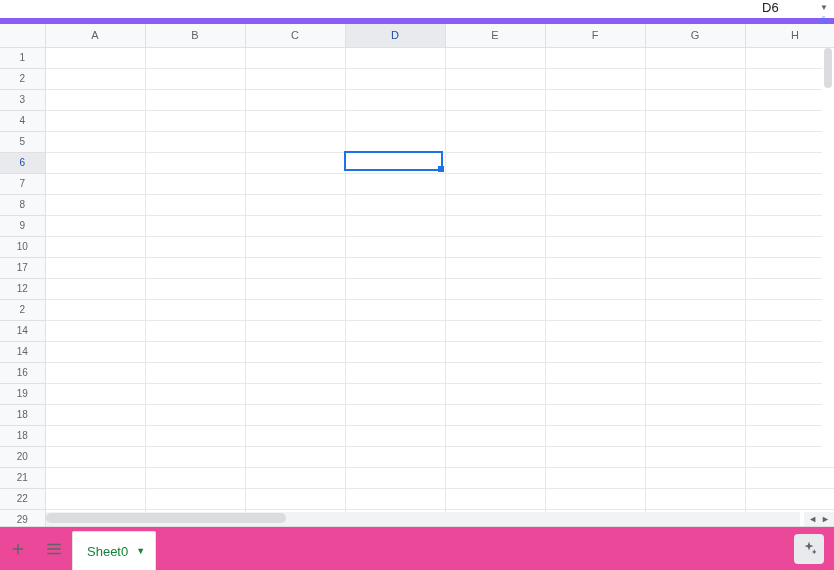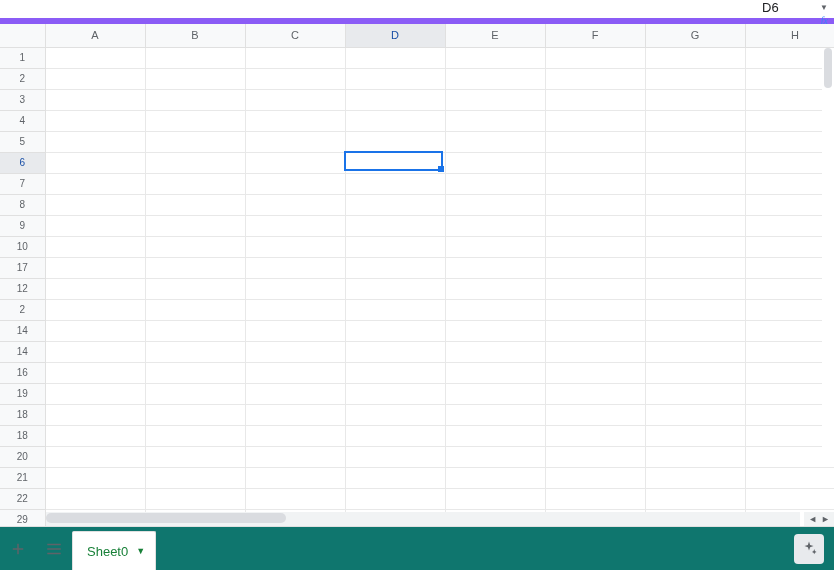--- a/index.html
+++ b/index.html
@@ -181,21 +181,21 @@
     border-radius: 4px;
   }
 
   
   .sheet-bar {
     position: absolute;
     bottom: 0;
     left: 0;
     right: 0;
     height: 44px;
-    background: #0f766e;
+    background: #ec4899;
     border-top: 1px solid #e0e0e0;
     display: flex;
     align-items: center;
     margin-top: 16px;
   }
   .sheet-bar .btn {
     width: 36px;
     height: 36px;
     display: flex;
     align-items: center;

